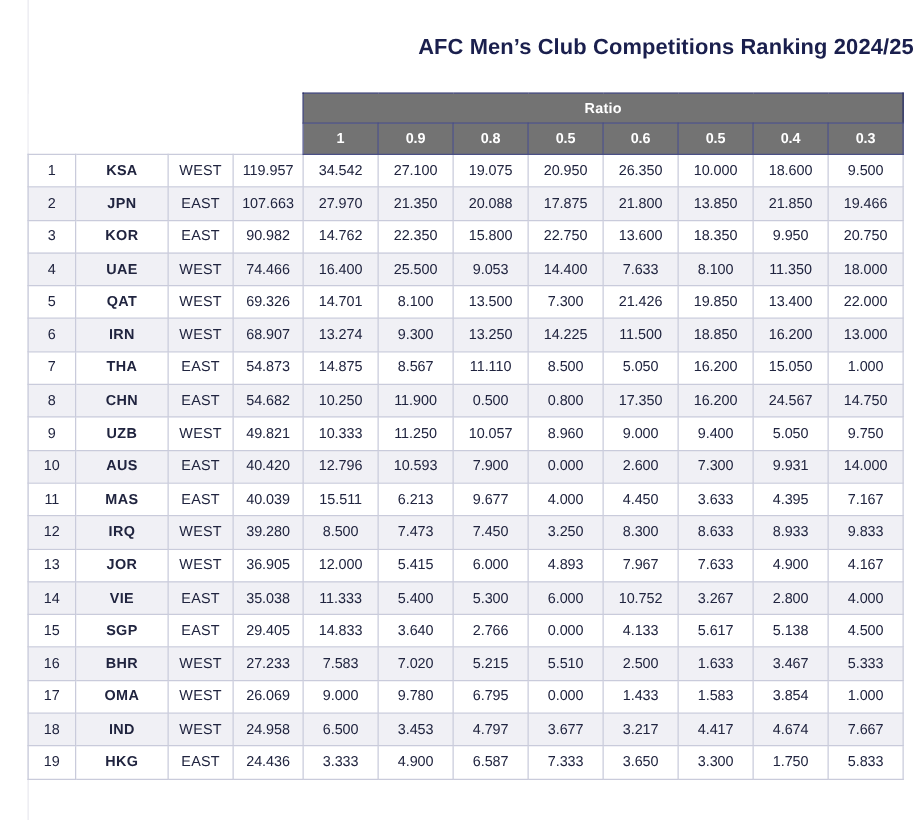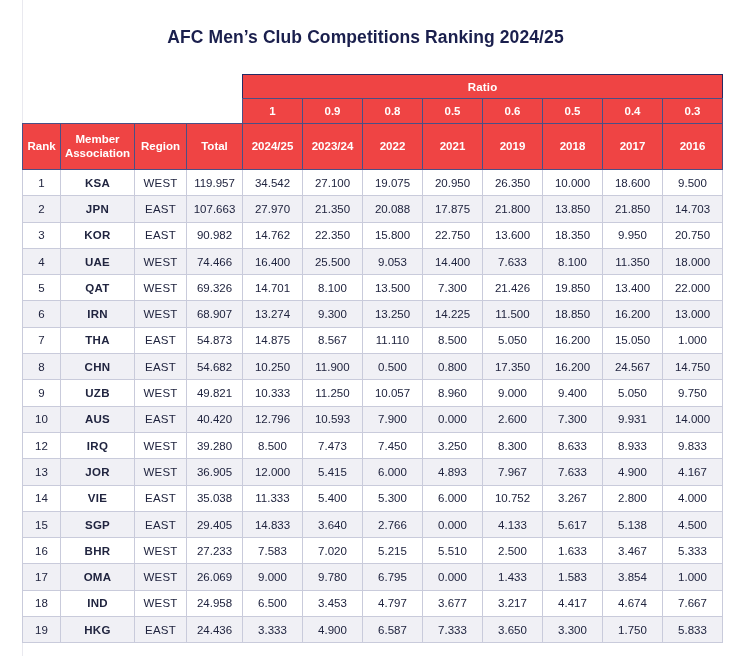--- a/index.html
+++ b/index.html
@@ -25,21 +25,21 @@
     width: 22px;
     height: 656px;
     background: #ffffff;
     border-right: 1px solid #e9e9ef;
   }
   .title {
     position: absolute;
     top: 27px;
     left: 0;
     width: 731px;
-    text-align: center;
+    text-align: right;
     font-size: 17.5px;
     font-weight: bold;
     color: #1a1f4d;
     letter-spacing: 0.1px;
   }
   table.ranking {
     position: absolute;
     left: 22px;
     top: 74px;
     border-collapse: collapse;
@@ -50,21 +50,21 @@
   }
   table.ranking th, table.ranking td {
     border: 1px solid #c9cbdb;
     text-align: center;
     vertical-align: middle;
     padding: 0;
     box-sizing: border-box;
   }
   
   .hdr-dark {
-    background: #ef4444;
+    background: #737373;
     color: #ffffff;
     font-weight: bold;
   }
   .ratio-title {
     height: 24px;
     font-size: 11.5px;
     letter-spacing: 0.2px;
     border-color: #252a63 !important;
     border-bottom: 1px solid #4a4f85 !important;
   }
@@ -135,37 +135,20 @@
         <td class="blank-cell" colspan="4"></td>
         <th class="hdr-dark ratio-val">1</th>
         <th class="hdr-dark ratio-val">0.9</th>
         <th class="hdr-dark ratio-val">0.8</th>
         <th class="hdr-dark ratio-val">0.5</th>
         <th class="hdr-dark ratio-val">0.6</th>
         <th class="hdr-dark ratio-val">0.5</th>
         <th class="hdr-dark ratio-val">0.4</th>
         <th class="hdr-dark ratio-val">0.3</th>
       </tr>
-      <tr>
-        <th class="hdr-dark col-head">Rank</th>
-        <th class="hdr-dark col-head">
-          <div>Member</div>
-          <div>Association</div>
-        </th>
-        <th class="hdr-dark col-head">Region</th>
-        <th class="hdr-dark col-head">Total</th>
-        <th class="hdr-dark col-head">2024/25</th>
-        <th class="hdr-dark col-head">2023/24</th>
-        <th class="hdr-dark col-head">2022</th>
-        <th class="hdr-dark col-head">2021</th>
-        <th class="hdr-dark col-head">2019</th>
-        <th class="hdr-dark col-head">2018</th>
-        <th class="hdr-dark col-head">2017</th>
-        <th class="hdr-dark col-head">2016</th>
-      </tr>
     </thead>
     <tbody id="table-body">
         <tr>
           <td class="rank">1</td>
           <td class="assoc">KSA</td>
           <td class="region">WEST</td>
           <td class="total num">119.957</td>
           <td class="num">34.542</td>
           <td class="num">27.100</td>
           <td class="num">19.075</td>
@@ -180,21 +163,21 @@
           <td class="assoc">JPN</td>
           <td class="region">EAST</td>
           <td class="total num">107.663</td>
           <td class="num">27.970</td>
           <td class="num">21.350</td>
           <td class="num">20.088</td>
           <td class="num">17.875</td>
           <td class="num">21.800</td>
           <td class="num">13.850</td>
           <td class="num">21.850</td>
-          <td class="num">14.703</td>
+          <td class="num">19.466</td>
         </tr>
         <tr>
           <td class="rank">3</td>
           <td class="assoc">KOR</td>
           <td class="region">EAST</td>
           <td class="total num">90.982</td>
           <td class="num">14.762</td>
           <td class="num">22.350</td>
           <td class="num">15.800</td>
           <td class="num">22.750</td>
@@ -295,20 +278,34 @@
           <td class="num">12.796</td>
           <td class="num">10.593</td>
           <td class="num">7.900</td>
           <td class="num">0.000</td>
           <td class="num">2.600</td>
           <td class="num">7.300</td>
           <td class="num">9.931</td>
           <td class="num">14.000</td>
         </tr>
         <tr>
+          <td class="rank">11</td>
+          <td class="assoc">MAS</td>
+          <td class="region">EAST</td>
+          <td class="total num">40.039</td>
+          <td class="num">15.511</td>
+          <td class="num">6.213</td>
+          <td class="num">9.677</td>
+          <td class="num">4.000</td>
+          <td class="num">4.450</td>
+          <td class="num">3.633</td>
+          <td class="num">4.395</td>
+          <td class="num">7.167</td>
+        </tr>
+        <tr>
           <td class="rank">12</td>
           <td class="assoc">IRQ</td>
           <td class="region">WEST</td>
           <td class="total num">39.280</td>
           <td class="num">8.500</td>
           <td class="num">7.473</td>
           <td class="num">7.450</td>
           <td class="num">3.250</td>
           <td class="num">8.300</td>
           <td class="num">8.633</td>

